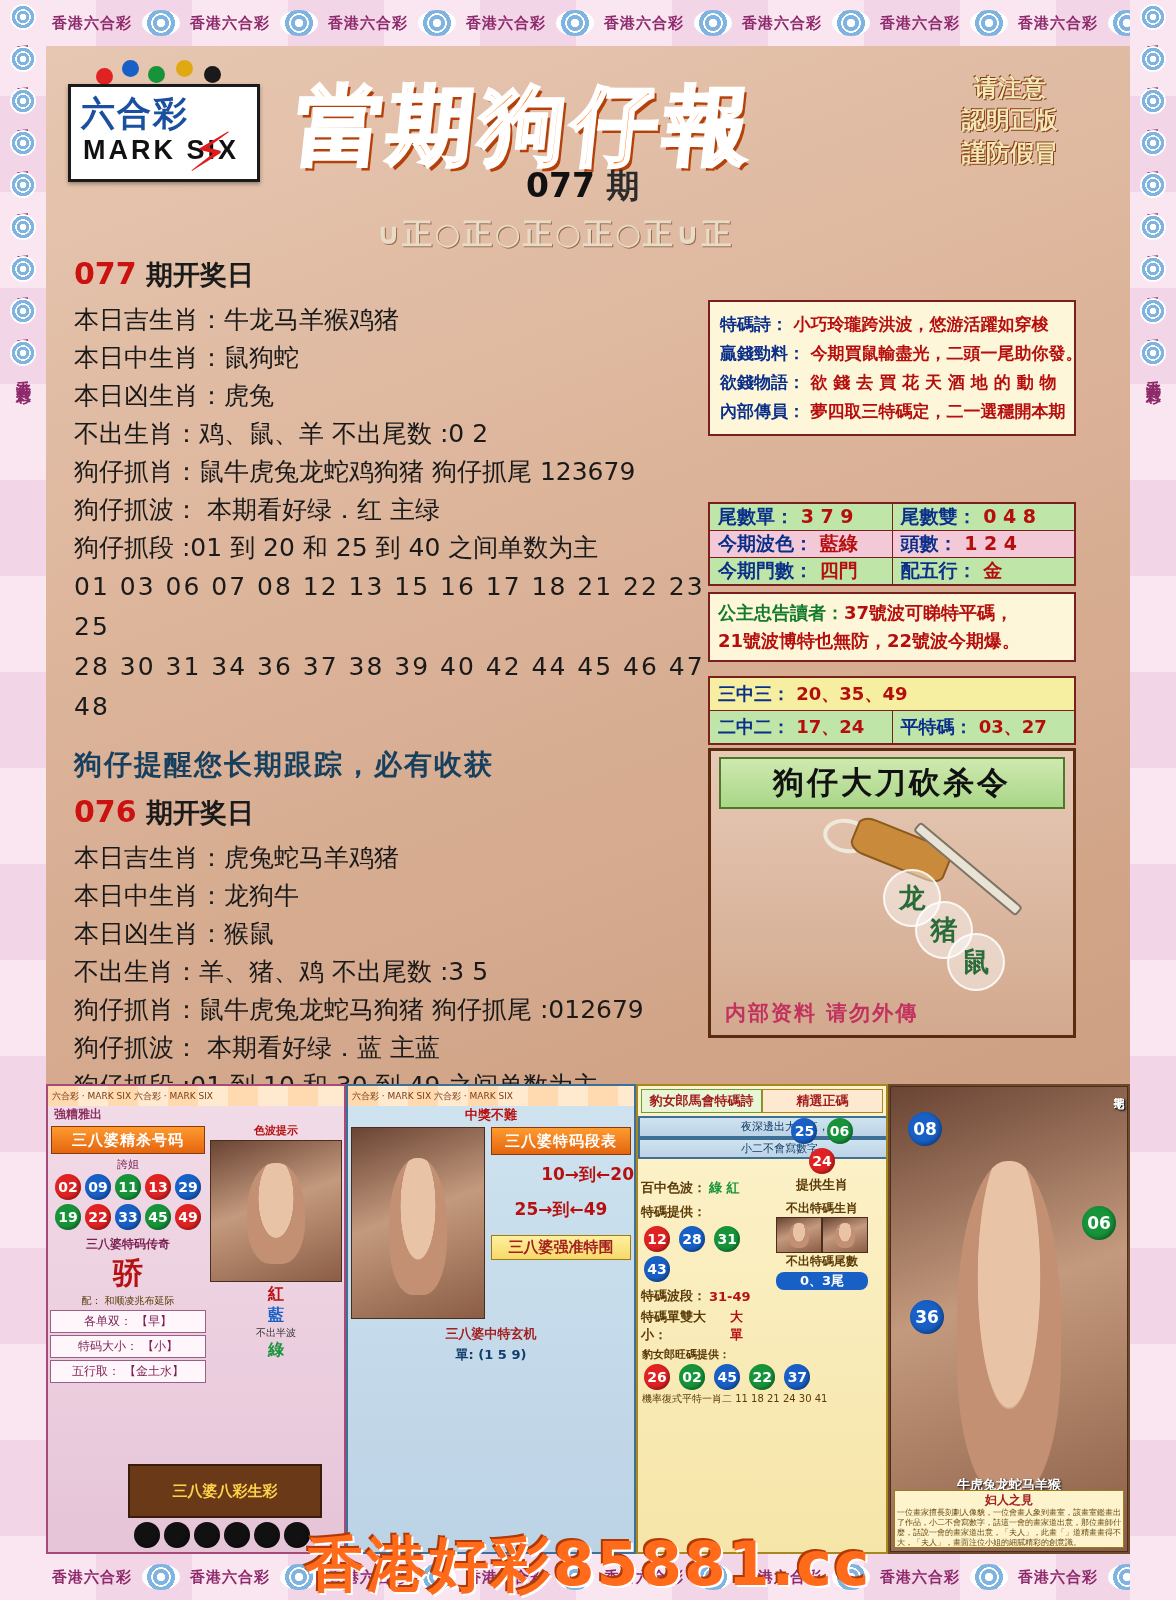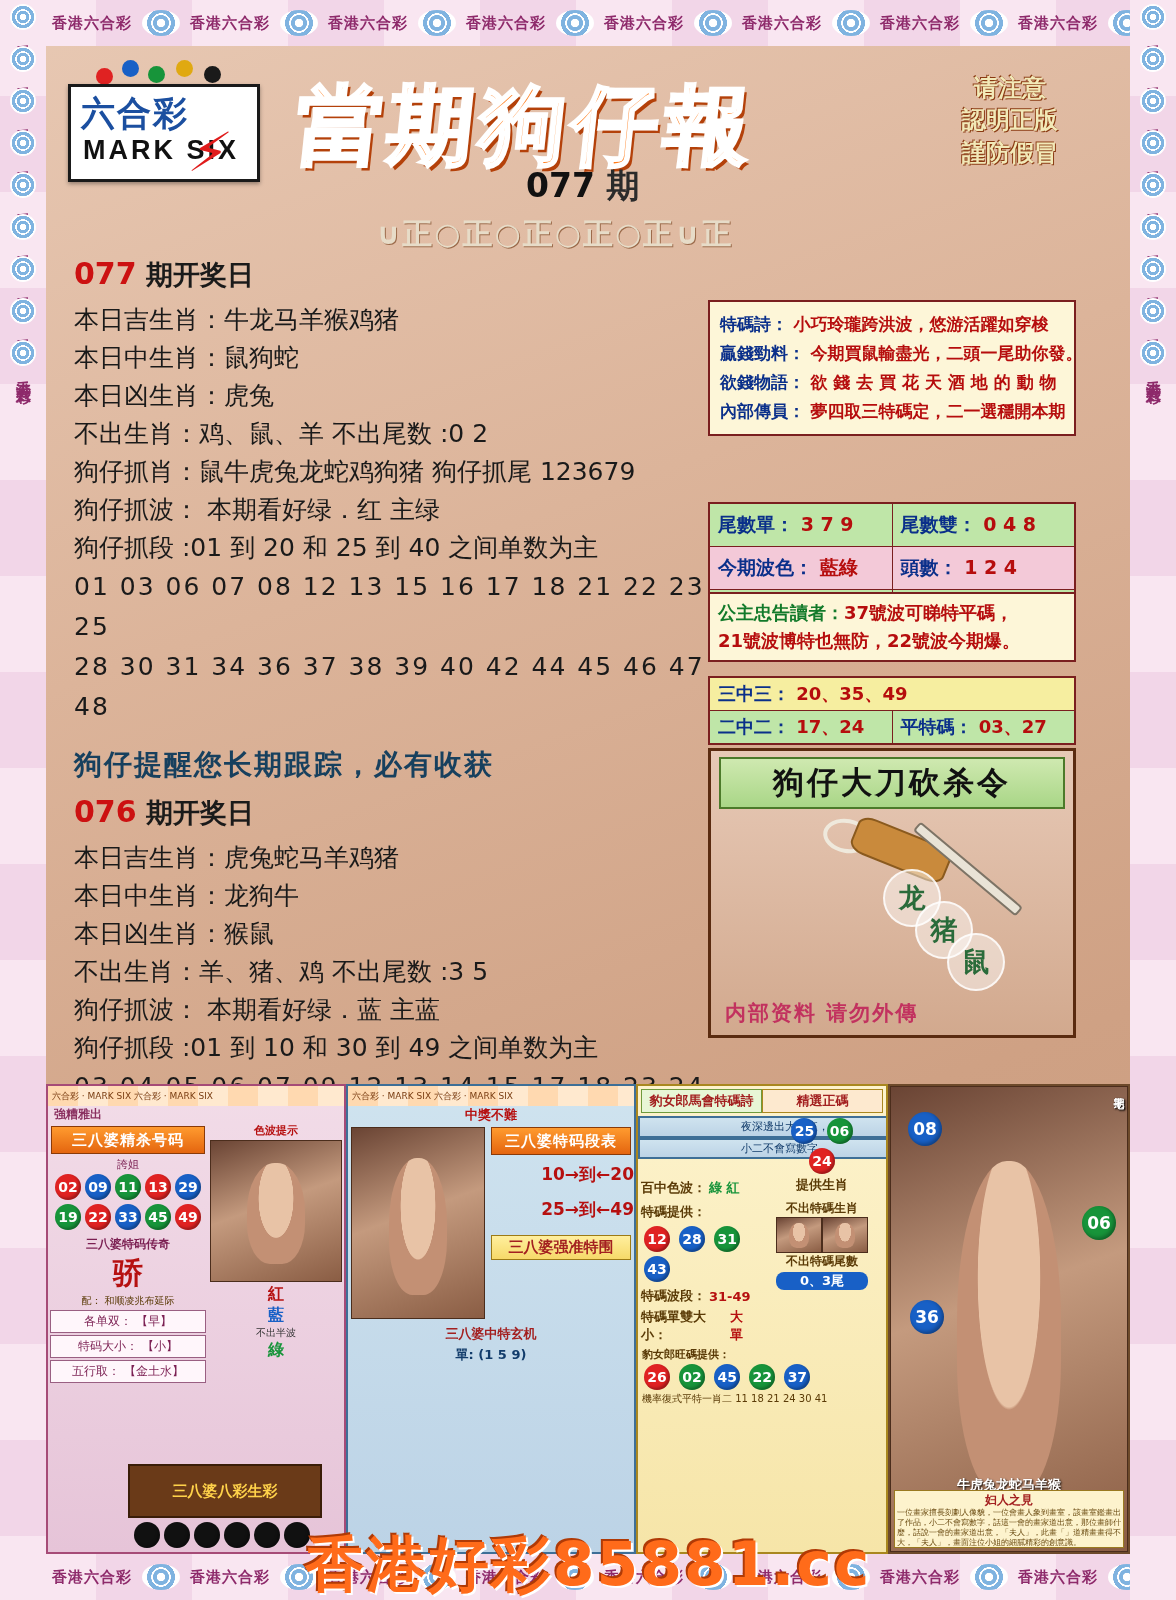--- a/index.html
+++ b/index.html
@@ -125,21 +125,21 @@
   }
   .poembox .line{font-size:17px;line-height:1.7;white-space:nowrap;}
   .poembox .label{color:#0a2f8a;font-weight:bold;}
   .poembox .val{color:#b60d0d;font-weight:bold;}
   .gridbox{
     position:absolute;left:708px;top:502px;width:368px;
     border:2px solid #7a1f1f;box-sizing:border-box;font-size:19px;font-weight:bold;
   }
   .gridbox .gr{display:flex;border-bottom:1px solid #7a1f1f;}
   .gridbox .gr:last-child{border-bottom:none;}
-  .gridbox .gc{flex:1;padding:8px 8px;white-space:nowrap;}
+  .gridbox .gc{flex:1;padding:0 8px;white-space:nowrap;}
   .gridbox .gc.b{border-right:1px solid #7a1f1f;}
   .bg-green{background:#bfe6a8;}
   .bg-pink{background:#f3c9d8;}
   .bg-yellow{background:#f6eea0;}
   .k-blue{color:#0a2f8a;}
   .k-red{color:#b60d0d;}
   .warnbox{
     position:absolute;left:708px;top:592px;width:368px;
     border:2px solid #7a1f1f;background:#fdf6d8;padding:5px 8px;box-sizing:border-box;
   }
@@ -395,20 +395,21 @@
     <div class="remind">狗仔提醒您长期跟踪，必有收获</div>
 
     <div class="sec-title">
       <span class="red">076</span>
       <span>期开奖日</span>
     </div>
     <div class="row">本日吉生肖：虎兔蛇马羊鸡猪</div>
     <div class="row">本日中生肖：龙狗牛</div>
     <div class="row">本日凶生肖：猴鼠</div>
     <div class="row">不出生肖：羊、猪、鸡        不出尾数 :3    5</div>
+    <div class="row">狗仔抓肖：鼠牛虎兔龙蛇马狗猪  狗仔抓尾 :012679</div>
     <div class="row">狗仔抓波：                     本期看好绿．蓝  主蓝</div>
     <div class="row">狗仔抓段 :01 到 10 和 30 到 49 之间单数为主</div>
     <div class="nums">03  04  05  06  07  09  12  13  14  15  17  18  23  24  27</div>
     <div class="nums">29  30  31  32  33  34  36  37  38  39  40  41  44  46  49</div>
   </div>
 
   <div class="poembox">
     <div class="line">
       <span class="label">特碼詩：</span>
       <span class="val">小巧玲瓏跨洪波，悠游活躍如穿梭</span>
@@ -564,21 +565,21 @@
     <div class="panel p2">
       <div class="ptop">六合彩 · MARK SIX 六合彩 · MARK SIX</div>
       <div style="text-align:center;font-size:13px;color:#b61010;font-weight:bold;">中獎不難</div>
       <div style="display:flex;">
         <div style="width:140px;">
           <div class="photo" style="height:190px;margin:3px;"></div>
         </div>
         <div style="width:146px;">
           <div class="pbar">三八婆特码段表</div>
           <div style="text-align:right;font-size:17px;font-weight:bold;color:#b61010;margin-top:8px;">10→到←20</div>
-          <div style="text-align:right;font-size:17px;font-weight:bold;color:#b61010;margin-top:12px;">25→到←49</div>
+          <div style="text-align:center;font-size:17px;font-weight:bold;color:#b61010;margin-top:12px;">25→到←49</div>
           <div class="hdr" style="margin-top:14px;">三八婆强准特围</div>
         </div>
       </div>
       <div style="margin:3px;text-align:center;font-size:13px;font-weight:bold;color:#a32020;">三八婆中特玄机</div>
       <div style="margin:3px;text-align:center;font-size:13px;font-weight:bold;color:#123c6b;">單: (1 5 9)</div>
     </div>
 
     <div class="panel p3">
       <div style="display:flex;margin:3px;">
         <div style="flex:1;background:#e8f6d6;border:1px solid #6f9a3c;text-align:center;font-size:13px;font-weight:bold;color:#a32020;padding:2px;">豹女郎馬會特碼詩</div>

